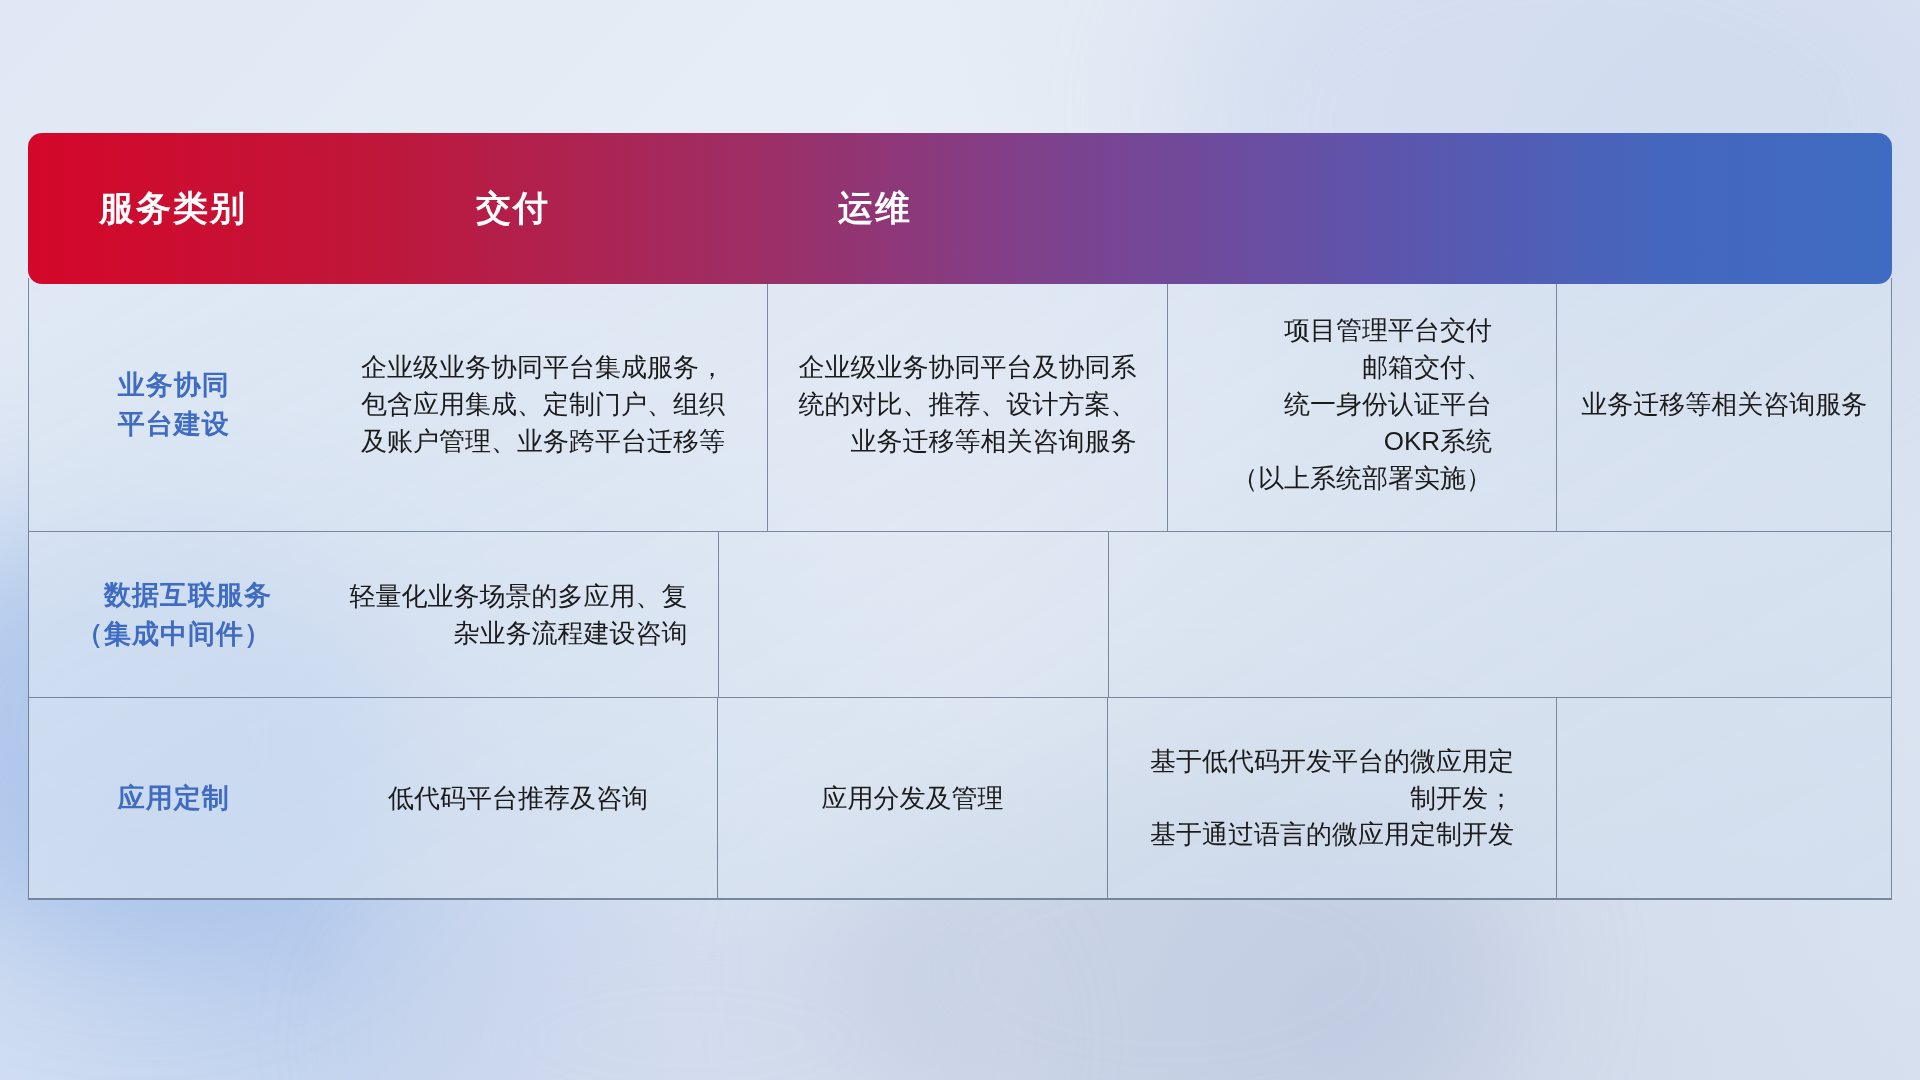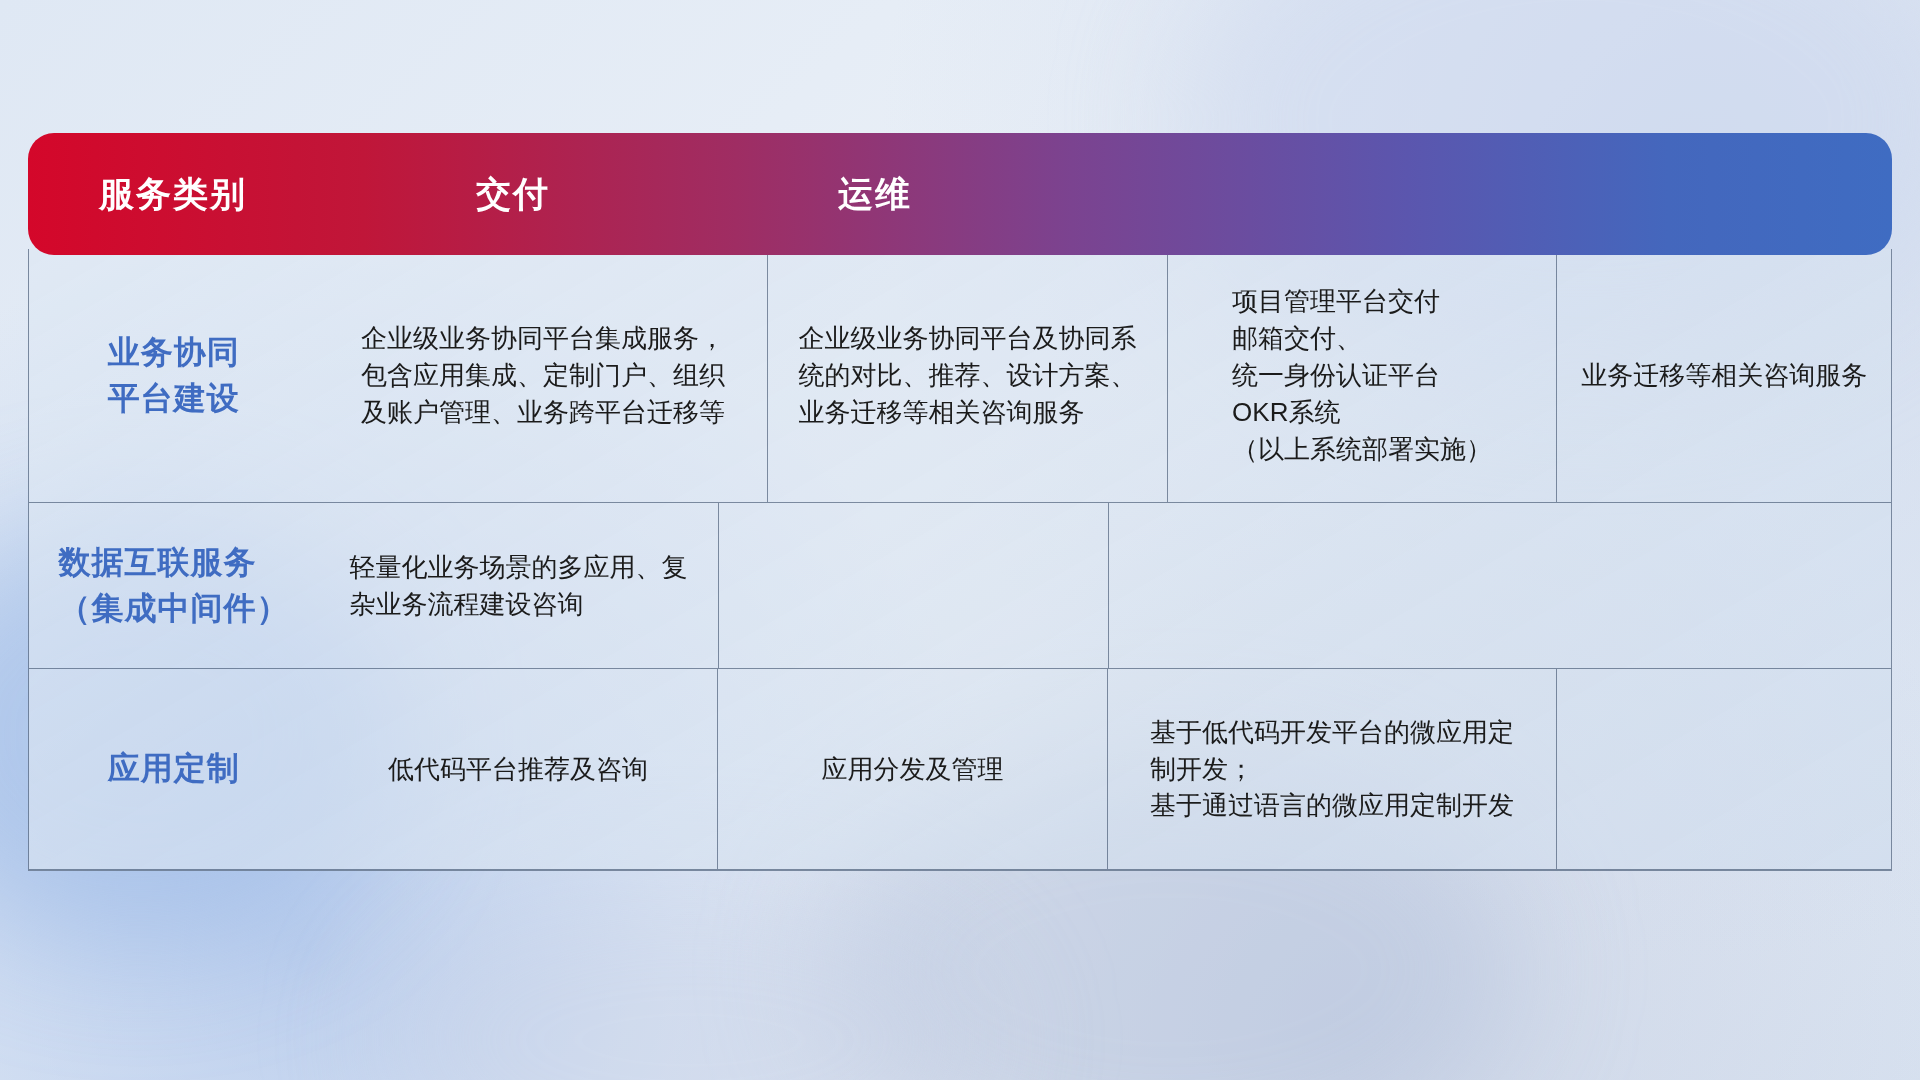--- a/index.html
+++ b/index.html
@@ -42,22 +42,22 @@
   .table-wrap {
     position: absolute;
     left: 28px;
     top: 133px;
     width: 1864px;
   }
 
   
   .thead {
     display: flex;
-    height: 122px;
-    border-radius: 26px;
+    height: 151px;
+    border-radius: 14px;
     background: linear-gradient(90deg, #d4072a 0%, #c01639 18%, #9f2d63 38%, #7b4390 56%, #5b56ae 74%, #4467bd 88%, #3f6cc2 100%);
     overflow: hidden;
     position: relative;
     z-index: 3;
   }
   .thead .cell {
     display: flex;
     align-items: center;
     justify-content: center;
     color: #ffffff;
@@ -78,35 +78,35 @@
   .trow {
     display: flex;
     border-bottom: 1px solid rgba(40,60,90,0.55);
   }
   .trow:last-child { border-bottom: 1px solid rgba(40,60,90,0.55); }
 
   .tcell {
     display: flex;
     align-items: center;
     justify-content: center;
-    text-align: left;
+    text-align: right;
     padding: 10px 14px;
     box-sizing: border-box;
     font-size: 26px;
     line-height: 1.42;
     color: #1b1b1b;
     border-right: 1px solid rgba(40,60,90,0.55);
     white-space: pre-line;
   }
   .tcell:last-child { border-right: none; }
 
   .tcell.cat {
     color: #3f6cc2;
     font-weight: bold;
-    font-size: 32px;
+    font-size: 27px;
     letter-spacing: 1px;
     border-right: none;
   }
 
   
   .c0 { width: 290px; }
   .c1 { width: 400px; }
   .c2 { width: 450px; }
   .c3 { width: 390px; }
   .c4 { width: 334px; }

